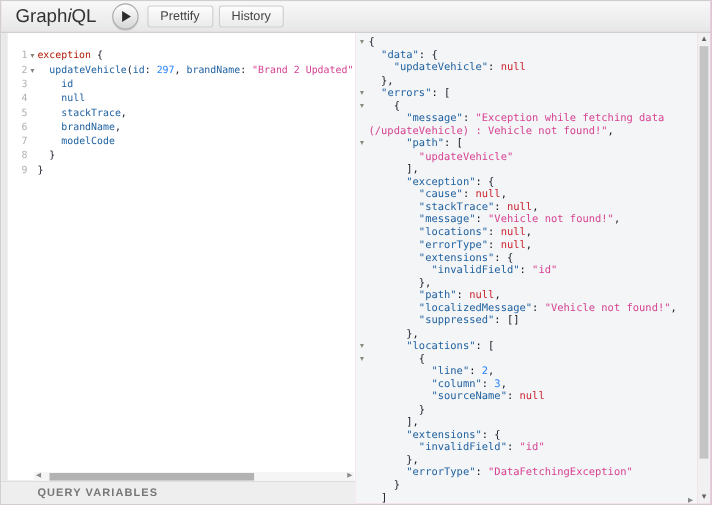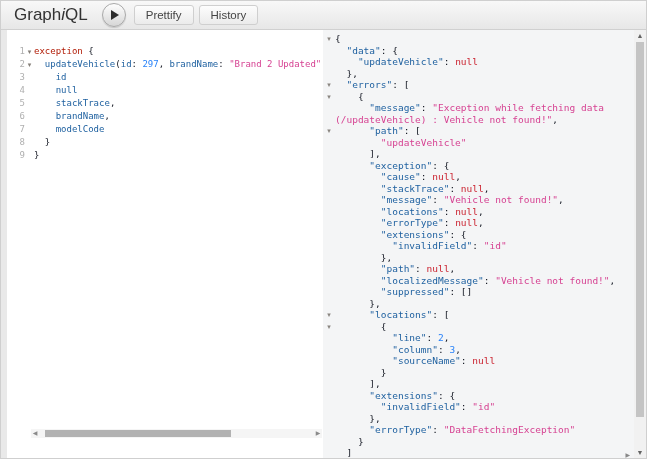--- a/index.html
+++ b/index.html
@@ -128,20 +128,23 @@
             </div>
           </div>
         <div class="hscroll">
           <span class="arr">◀</span>
           <span class="track">
               <span class="thumb"></span>
             </span>
           <span class="arr">▶</span>
         </div>
       </div>
+      <div class="vars-bar">
+        <span class="vars-title">QUERY VARIABLES</span>
+      </div>
     </div>
 
     <div class="right-pane">
       <div id="result-lines">
           <div class="code-row">
             <span class="fold">▾</span>
             <span class="code"><span style="color: rgb(20, 24, 35);">{</span></span>
           </div>
           <div class="code-row">
             <span class="fold"></span>

